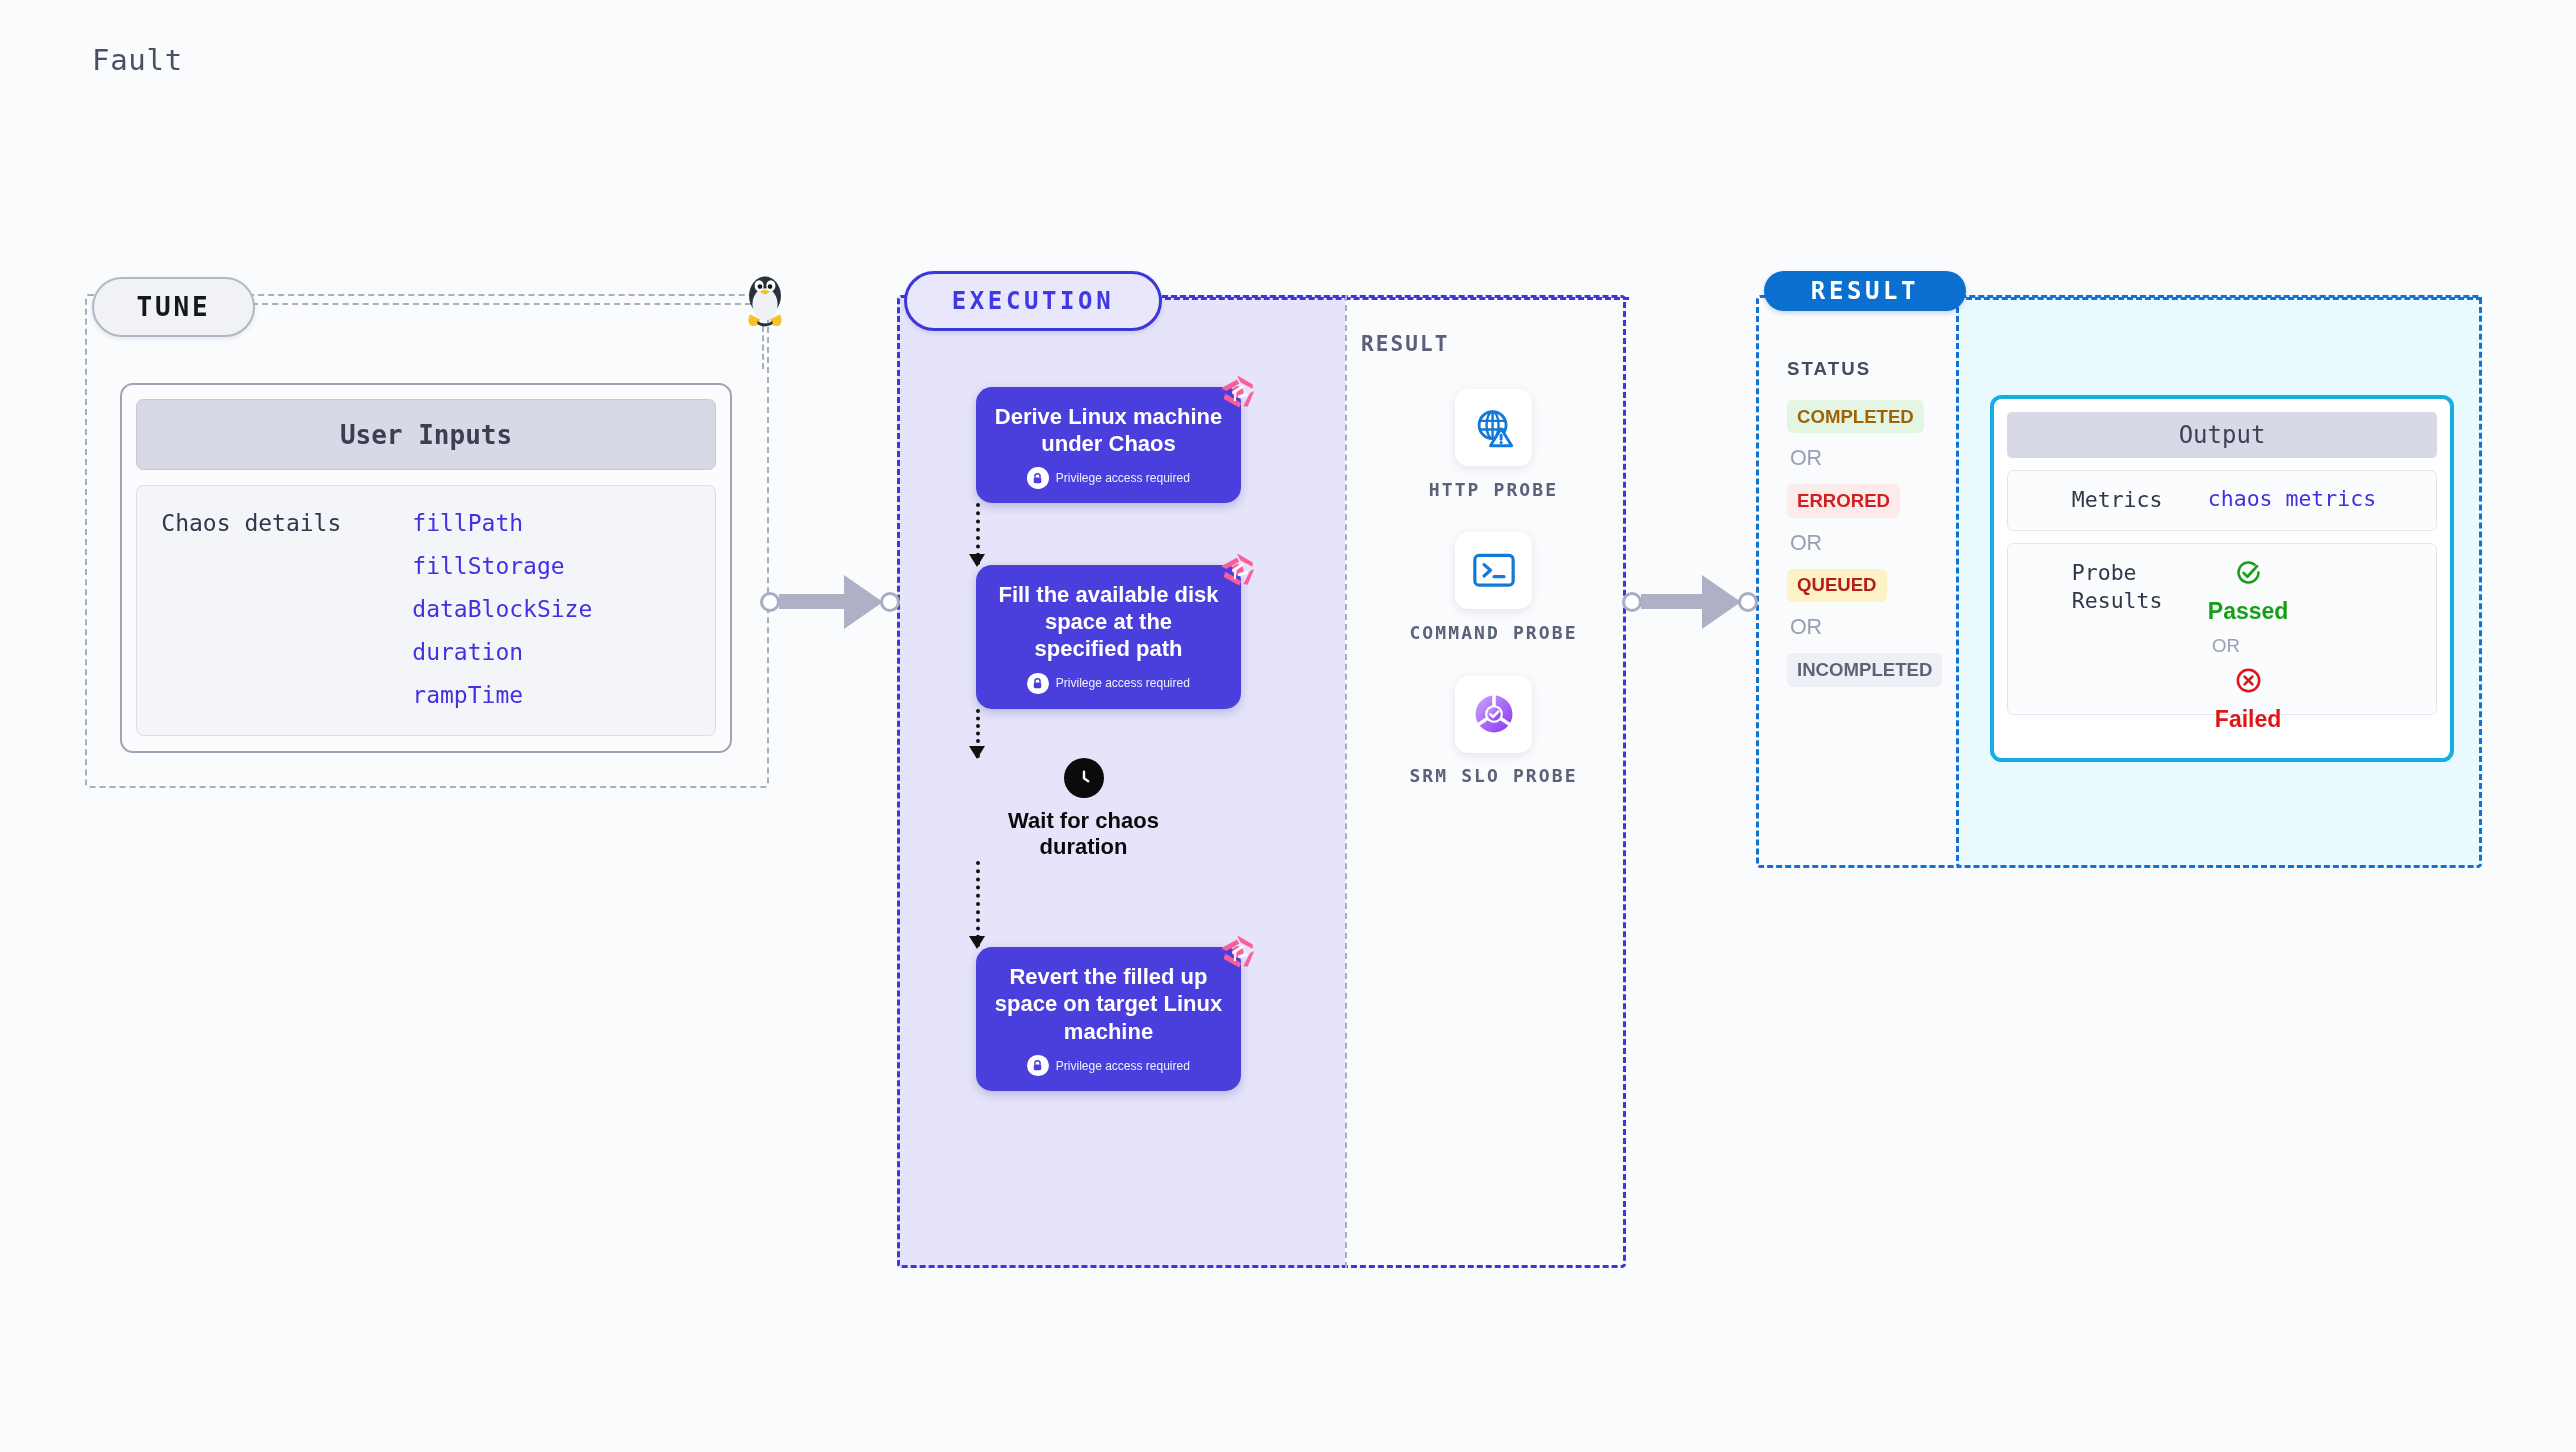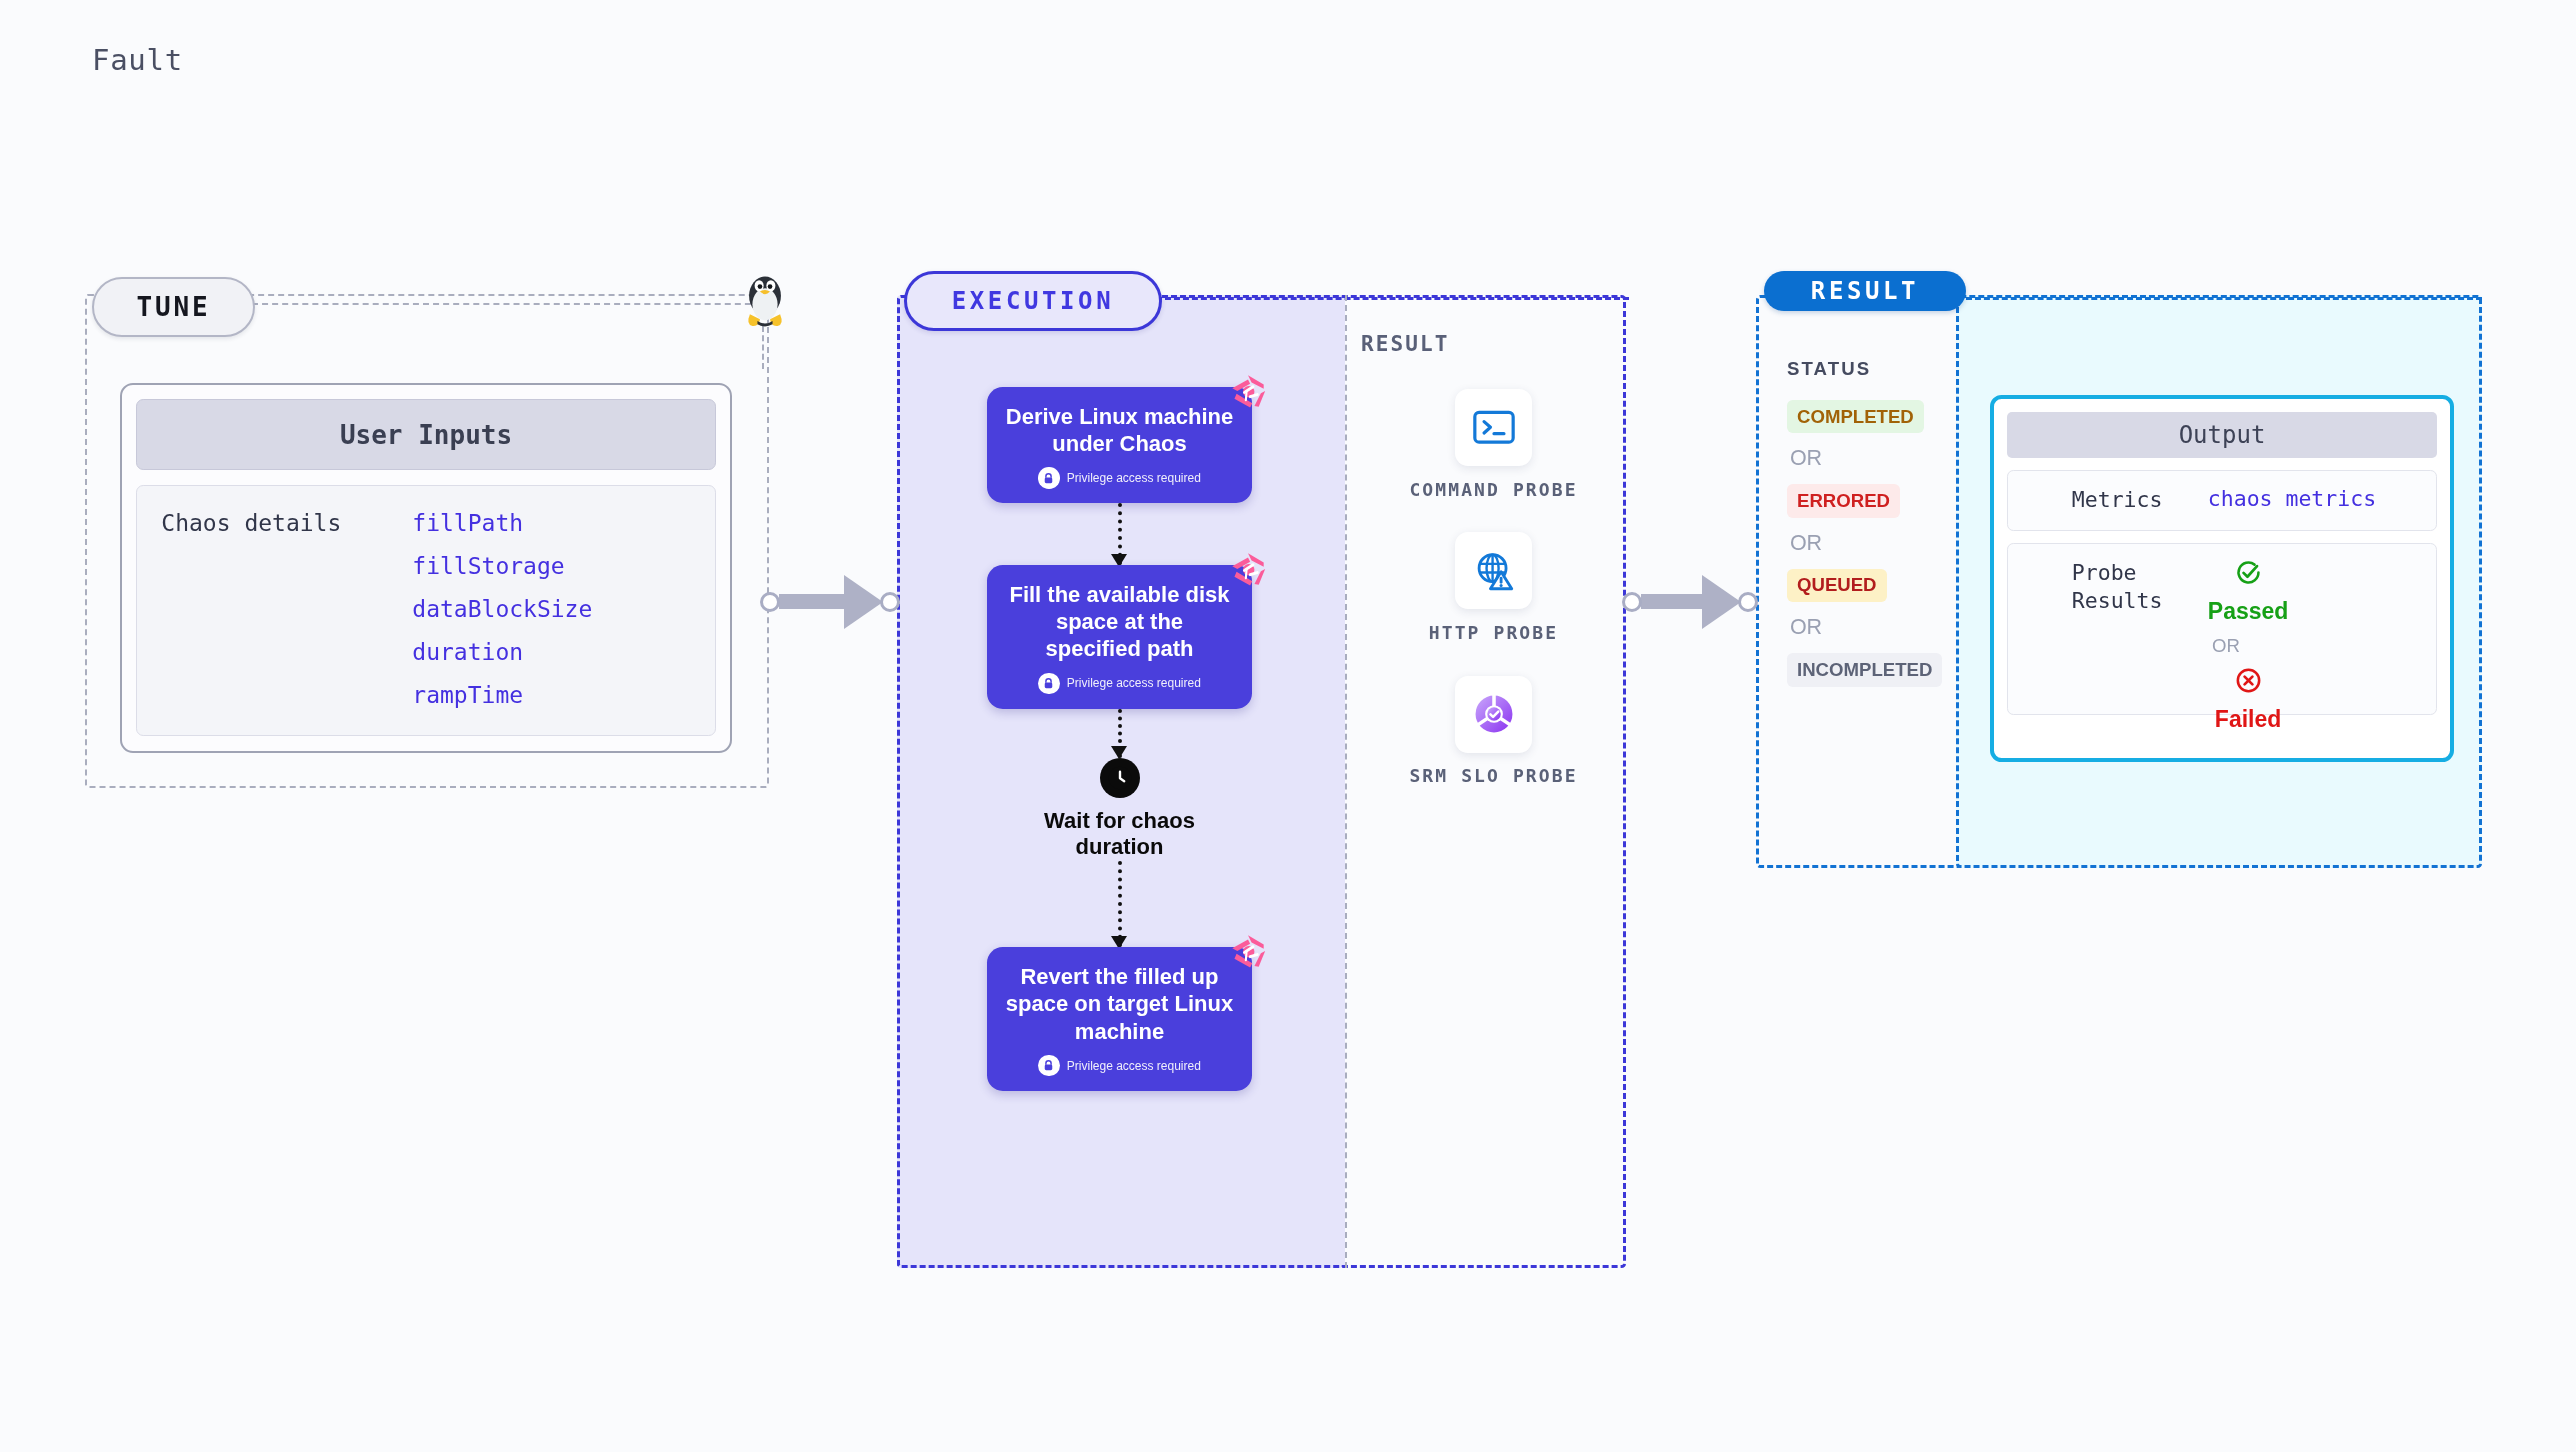--- a/index.html
+++ b/index.html
@@ -114,21 +114,21 @@
     font-family:"DejaVu Sans Mono","Liberation Mono",monospace;
     font-size:24px;font-weight:bold;color:#4038e0;letter-spacing:3.6px;
   }
   #exec-dash-right{
     position:absolute;left:1156px;top:297px;width:473px;height:0;
     border-top:3.6px dashed #3c37d8;z-index:1;
   }
 
   
   #flow{position:absolute;left:976px;top:387px;width:287px;z-index:4;
-        display:flex;flex-direction:column;align-items:center;}
+        display:flex;flex-direction:column;align-items:flex-start;}
   .step-card{
     position:relative;width:265px;background:#4a3fdc;border-radius:15.8px;
     padding:15.8px 18.6px 14.3px;box-sizing:border-box;text-align:center;
     box-shadow:0 3.6px 10px rgba(45,35,140,.22);
   }
   .step-title{color:#fff;font-size:22px;font-weight:bold;line-height:1.24;}
   .step-priv{
     display:flex;align-items:center;justify-content:center;gap:7.2px;margin-top:10px;
   }
   .priv-text{color:#f0effb;font-size:12px;}
@@ -394,42 +394,42 @@
     </div>
   </div>
 </div>
 
 <div id="probes-col">
   <div id="probes-title">RESULT</div>
   <div id="probes-list">
 
     <div class="probe">
       <span class="probe-tile">
-        <svg width="44" height="40" viewBox="0 0 62 56">
-          <rect x="4" y="6" width="54" height="42" rx="6" fill="none" stroke="#1379d8" stroke-width="4.5"></rect>
-          <path d="M17 19 L26 27 L17 35" fill="none" stroke="#1379d8" stroke-width="4.5" stroke-linecap="round" stroke-linejoin="round"></path>
-          <path d="M31 36 H45" stroke="#1379d8" stroke-width="4.5" stroke-linecap="round"></path>
-        </svg>
-      </span>
-      <div class="probe-label">COMMAND PROBE</div>
-    </div>
-
-    <div class="probe">
-      <span class="probe-tile">
         <svg width="44" height="44" viewBox="0 0 62 62">
           <circle cx="29" cy="27" r="19" fill="none" stroke="#1379d8" stroke-width="4"></circle>
           <ellipse cx="29" cy="27" rx="8.5" ry="19" fill="none" stroke="#1379d8" stroke-width="3.4"></ellipse>
           <path d="M11 21 H47 M11 33 H47" stroke="#1379d8" stroke-width="3.4"></path>
           <path d="M29 8 V46" stroke="#1379d8" stroke-width="3.4"></path>
           <path d="M41 32 L56 56 L26 56 Z" fill="#ffffff" stroke="#1379d8" stroke-width="4" stroke-linejoin="round"></path>
           <path d="M41 41 V47" stroke="#1379d8" stroke-width="4" stroke-linecap="round"></path>
           <circle cx="41" cy="51.5" r="2.2" fill="#1379d8"></circle>
         </svg>
       </span>
       <div class="probe-label">HTTP PROBE</div>
+    </div>
+
+    <div class="probe">
+      <span class="probe-tile">
+        <svg width="44" height="40" viewBox="0 0 62 56">
+          <rect x="4" y="6" width="54" height="42" rx="6" fill="none" stroke="#1379d8" stroke-width="4.5"></rect>
+          <path d="M17 19 L26 27 L17 35" fill="none" stroke="#1379d8" stroke-width="4.5" stroke-linecap="round" stroke-linejoin="round"></path>
+          <path d="M31 36 H45" stroke="#1379d8" stroke-width="4.5" stroke-linecap="round"></path>
+        </svg>
+      </span>
+      <div class="probe-label">COMMAND PROBE</div>
     </div>
 
     <div class="probe">
       <span class="probe-tile">
         <svg width="44" height="44" viewBox="0 0 62 62">
           <defs>
             <linearGradient id="slograd" x1="0" y1="0" x2="1" y2="1">
               <stop offset="0%" stop-color="#c9a7fb"></stop>
               <stop offset="100%" stop-color="#8a32f0"></stop>
             </linearGradient>

